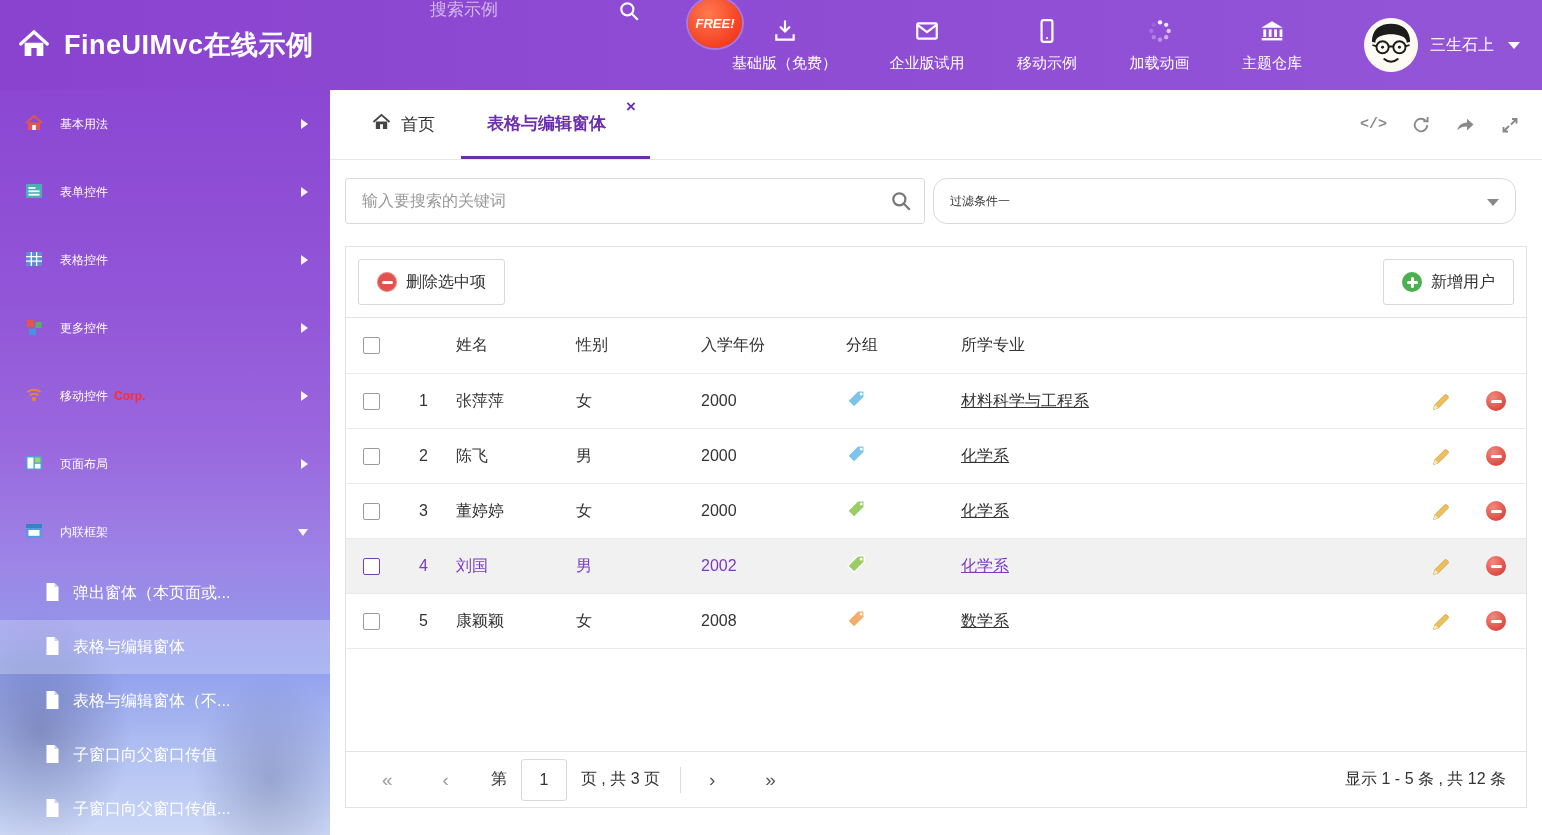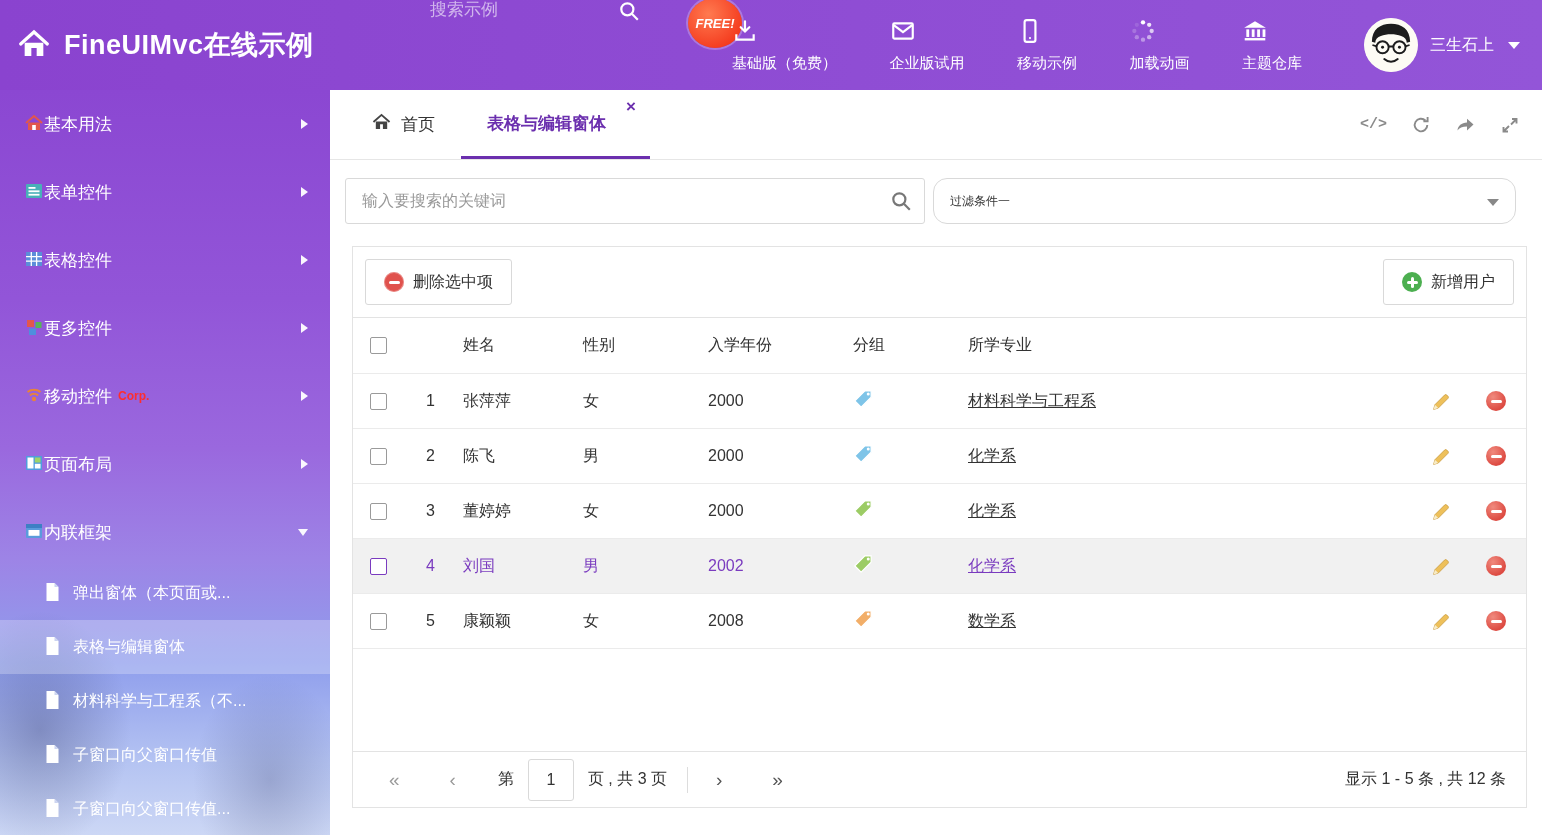--- a/index.html
+++ b/index.html
@@ -8,38 +8,38 @@
 
   
   .topbar{position:relative;height:90px;background:linear-gradient(90deg,#8a43cf,#9355d8);color:#fff}
   .brand{position:absolute;left:18px;top:0;height:100%;display:flex;align-items:center;gap:14px;cursor:pointer}
   .brand h1{font-size:27px;font-weight:bold;letter-spacing:.5px}
   .topsearch{position:absolute;left:430px;top:0;height:100%;display:flex;align-items:flex-start;gap:38px}
   .topsearch input{background:transparent;border:none;outline:none;color:#fff;font-size:17px;width:150px;font-family:inherit}
   .topsearch input::placeholder{color:rgba(255,255,255,.6)}
   .free-badge{position:absolute;left:688px;top:-2px;width:54px;height:50px;background:radial-gradient(circle at 38% 32%,#ff7a50,#f43b1e 75%);border-radius:50%;display:flex;align-items:center;justify-content:center;color:#fff;font-weight:bold;font-style:italic;font-size:13px;box-shadow:0 0 0 2px rgba(255,255,255,.25)}
   .topnav{position:absolute;left:728px;top:0;width:578px;height:100%;display:flex;justify-content:space-between;align-items:center}
-  .topnav .nav-item{display:flex;flex-direction:column;gap:7px;cursor:pointer;padding:0 4px}
+  .topnav .nav-item{display:flex;flex-direction:column;align-items:center;gap:7px;cursor:pointer;padding:0 4px}
   .topnav .nav-item .nlabel{font-size:15px;white-space:nowrap}
   .userbox{position:absolute;right:22px;top:0;height:100%;display:flex;align-items:center;gap:12px;cursor:pointer}
   .avatar{width:54px;height:54px;border-radius:50%;background:#fdfbf4;overflow:hidden;flex:0 0 auto}
   .username{font-size:16px}
   .caret-down{width:0;height:0;border-left:6px solid transparent;border-right:6px solid transparent;border-top:7px solid #fff;margin-left:2px}
 
   
   .bodywrap{display:flex;height:745px}
   .sidebar{width:330px;flex:0 0 330px;height:100%;overflow:hidden;background:
     radial-gradient(130px 170px at 40px 640px, rgba(35,40,85,.30), transparent 70%),
     radial-gradient(110px 150px at 270px 690px, rgba(35,40,85,.22), transparent 70%),
     linear-gradient(180deg,#8b47d2 0%,#9255d8 28%,#9a68de 48%,#9d84e6 63%,#8f9eec 77%,#b4c3f2 90%,#ccd7f5 100%)}
   .main{flex:1;display:flex;flex-direction:column;background:#fff;min-width:0}
 
   
   .side-item{height:68px;display:flex;align-items:center;padding:0 22px 0 24px;color:#fff;cursor:pointer;position:relative}
-  .side-item .slabel{font-size:17px;margin-left:0}
+  .side-item .slabel{font-size:12px;margin-left:16px}
   .side-item .corp{color:#ff2d2d;font-size:12px;margin-left:6px;font-weight:bold}
   .side-item .arrow-r{margin-left:auto;width:0;height:0;border-left:7px solid rgba(255,255,255,.95);border-top:5px solid transparent;border-bottom:5px solid transparent}
   .side-item .arrow-d{margin-left:auto;width:0;height:0;border-top:7px solid rgba(255,255,255,.95);border-left:5px solid transparent;border-right:5px solid transparent}
   .side-sub{height:54px;display:flex;align-items:center;padding:0 20px 0 44px;color:#fff;cursor:pointer}
   .side-sub .slabel{font-size:16px;margin-left:12px;white-space:nowrap;overflow:hidden}
   .side-sub.active{background:rgba(255,255,255,.25)}
 
   
   .tabbar{height:70px;border-bottom:1px solid #e6e6e6;display:flex;align-items:stretch;position:relative;padding-left:16px}
   .tab{display:flex;align-items:center;gap:10px;padding:0 26px;cursor:pointer;font-size:17px;position:relative}
@@ -53,21 +53,21 @@
   
   .filterrow{display:flex;gap:8px;margin:18px 26px 0 15px}
   .searchbox{position:relative;width:580px;height:46px}
   .searchbox input{width:100%;height:100%;border:1px solid #d9d9d9;border-radius:3px;padding:0 44px 0 16px;font-size:16px;color:#333;outline:none;font-family:inherit}
   .searchbox input::placeholder{color:#999}
   .searchbox .mag{position:absolute;right:13px;top:12px;cursor:pointer}
   .dropdown{flex:1;height:46px;border:1px solid #d9d9d9;border-radius:14px;display:flex;align-items:center;padding:11px 16px;font-size:12px;cursor:pointer;position:relative}
   .dropdown .caret{position:absolute;right:16px;top:20px;width:0;height:0;border-left:6px solid transparent;border-right:6px solid transparent;border-top:7px solid #888}
 
   
-  .panel{margin:22px 15px 0 22px;border:1px solid #e3e3e3;height:562px;display:flex;flex-direction:column;background:#fff}
+  .panel{margin:22px 15px 0 15px;border:1px solid #e3e3e3;height:562px;display:flex;flex-direction:column;background:#fff}
   .toolbar{display:flex;align-items:center;padding:12px 12px;border-bottom:1px solid #e3e3e3}
   .btn{display:flex;align-items:center;gap:9px;height:46px;padding:0 18px;background:#fff;border:1px solid #d9d9d9;border-radius:3px;font-size:16px;color:#333;cursor:pointer;font-family:inherit}
   .btn.right{margin-left:auto}
   .circle-minus{width:20px;height:20px;border-radius:50%;background:#e0524d;position:relative;display:inline-block;box-shadow:inset 0 0 0 1px rgba(255,255,255,.3)}
   .circle-minus::after{content:"";position:absolute;left:4.5px;top:8.5px;width:11px;height:3px;background:#fff;border-radius:1.5px}
   .circle-plus{width:20px;height:20px;border-radius:50%;background:#4caf50;position:relative;display:inline-block}
   .circle-plus::before{content:"";position:absolute;left:4.5px;top:8.5px;width:11px;height:3px;background:#fff;border-radius:1.5px}
   .circle-plus::after{content:"";position:absolute;left:8.5px;top:4.5px;width:3px;height:11px;background:#fff;border-radius:1.5px}
 
   
@@ -292,21 +292,21 @@
             <path d="M10 1v4h4z" fill="#ccd4f0"></path>
           </svg></span>
       <span class="slabel">表格与编辑窗体</span>
     </div>
 
     <div class="side-sub">
       <span><svg width="17" height="20" viewBox="0 0 16 20">
             <path d="M2 1h8l4 4v14H2z" fill="#fff"></path>
             <path d="M10 1v4h4z" fill="#ccd4f0"></path>
           </svg></span>
-      <span class="slabel">材料科学与工程系（不...</span>
+      <span class="slabel">表格与编辑窗体（不...</span>
     </div>
 
     <div class="side-sub">
       <span><svg width="17" height="20" viewBox="0 0 16 20">
             <path d="M2 1h8l4 4v14H2z" fill="#fff"></path>
             <path d="M10 1v4h4z" fill="#ccd4f0"></path>
           </svg></span>
       <span class="slabel">子窗口向父窗口传值</span>
     </div>
 

